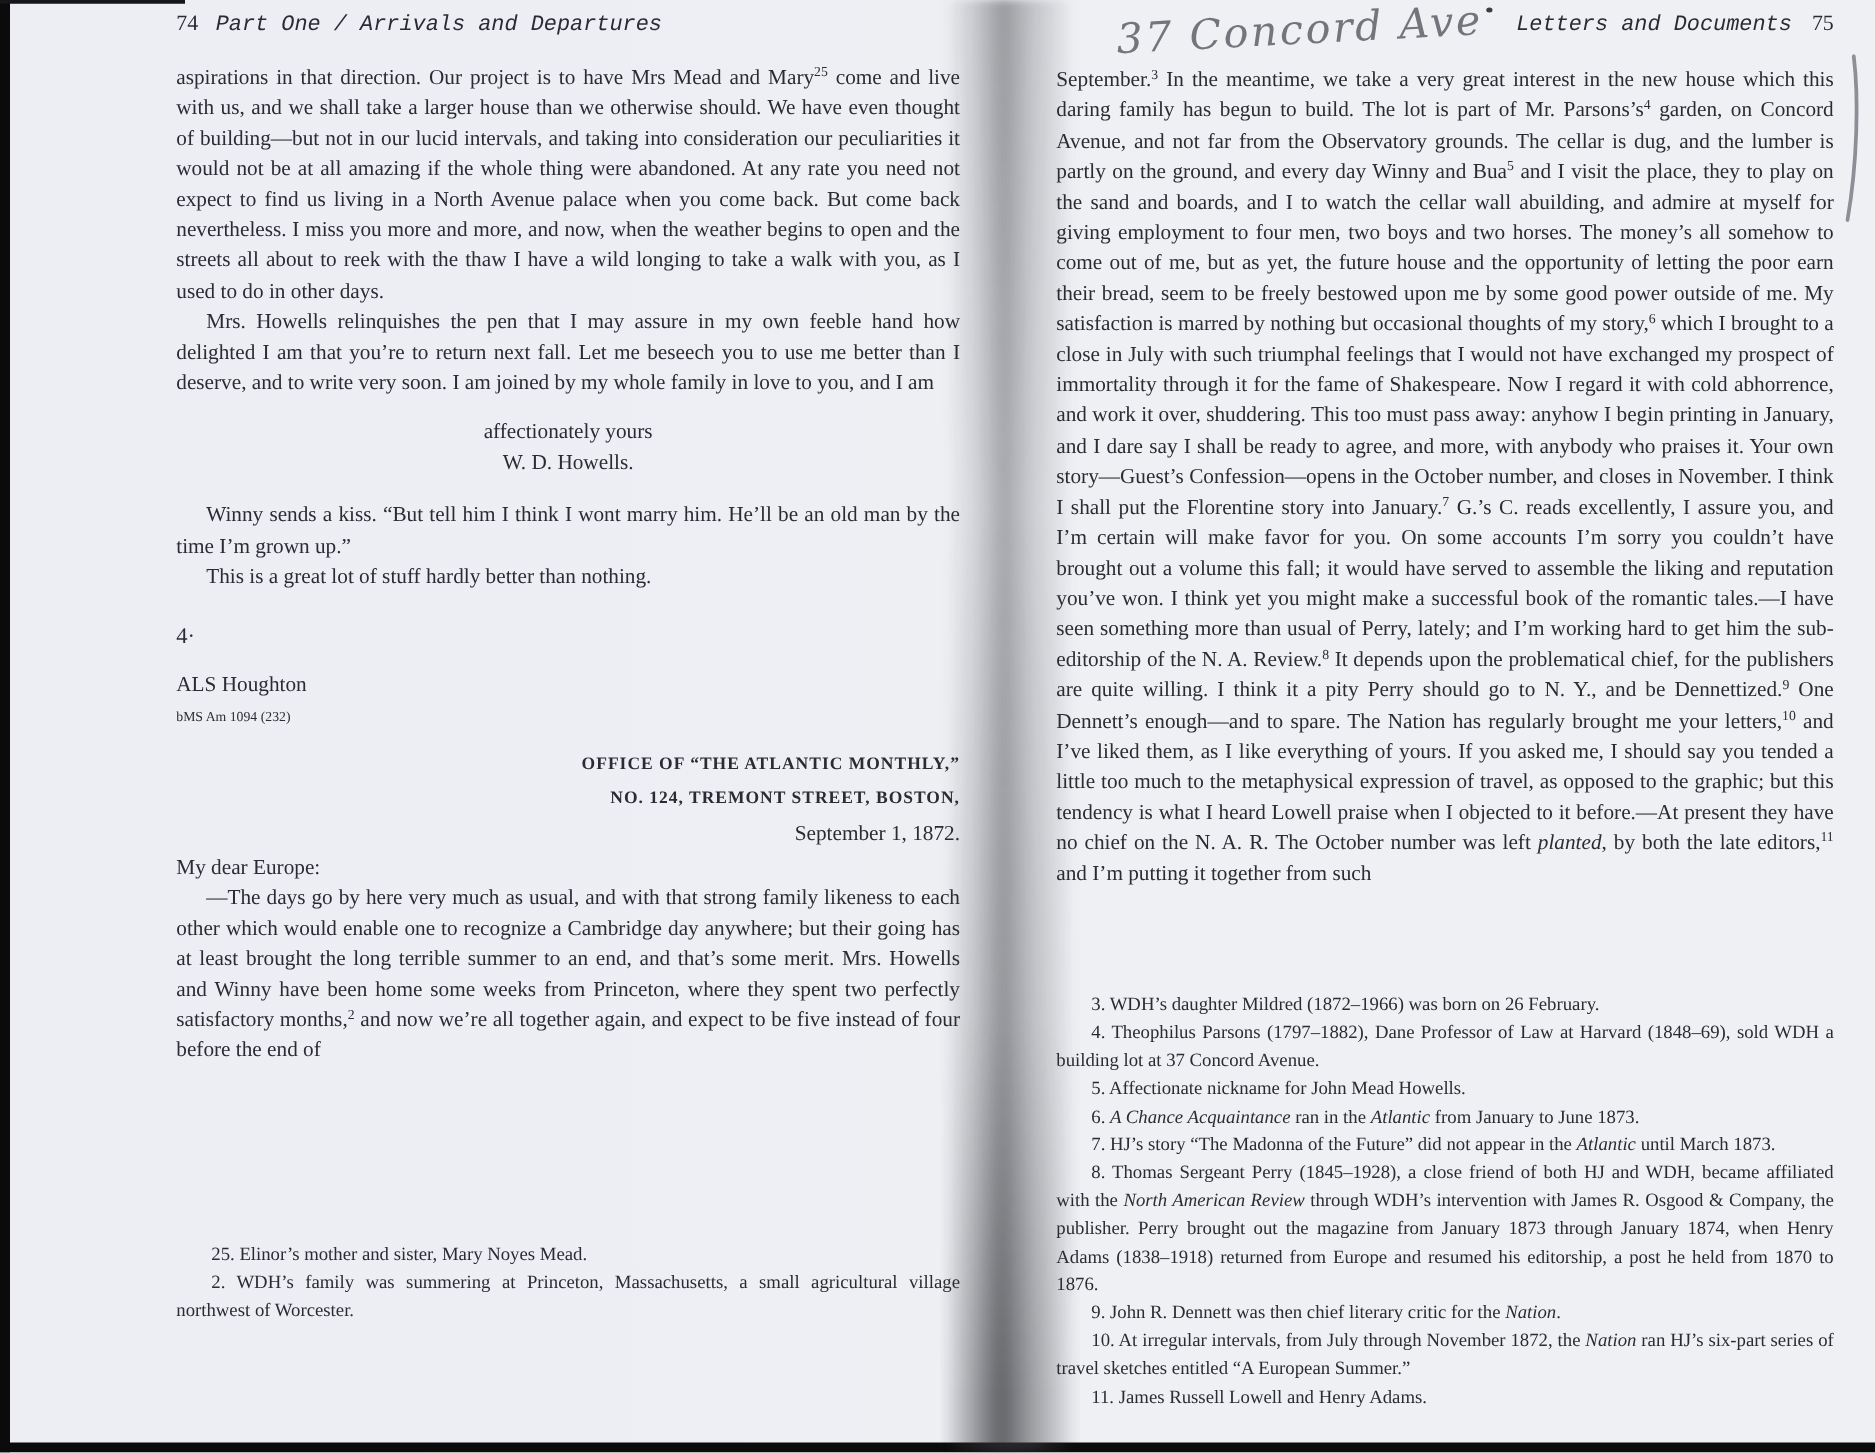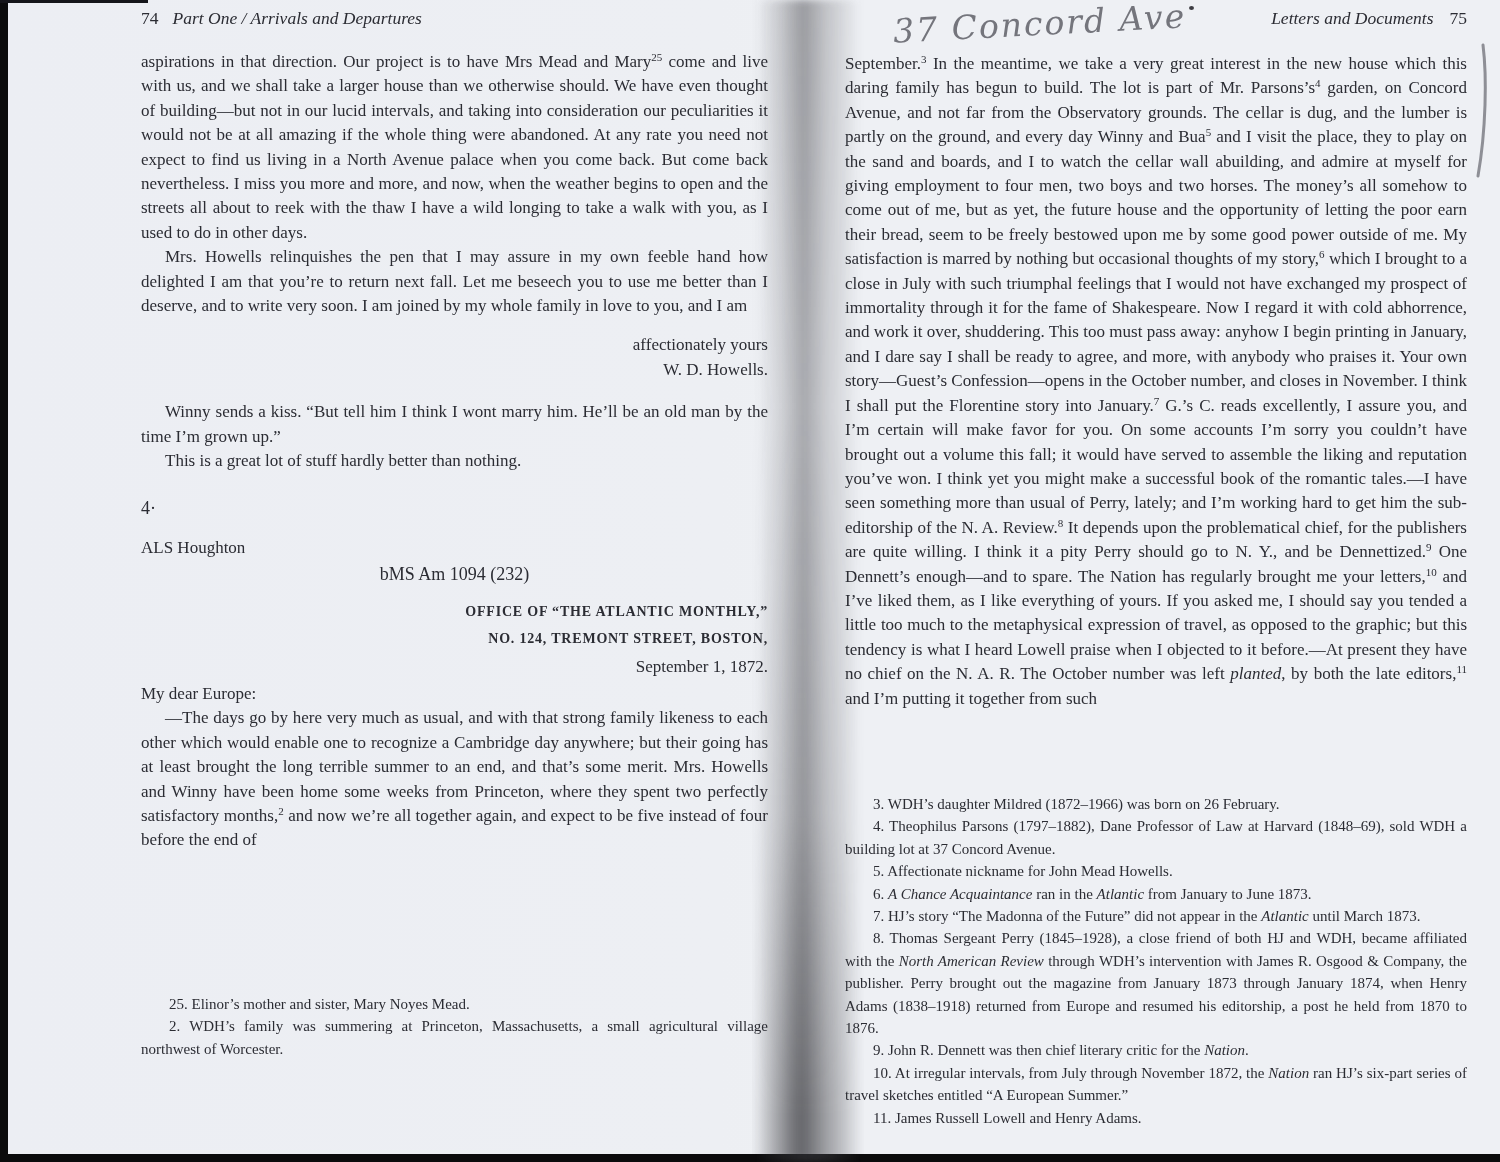--- a/index.html
+++ b/index.html
@@ -21,41 +21,41 @@
     background:linear-gradient(90deg,rgba(40,40,44,0) 0%,rgba(40,40,44,0.55) 42%,rgba(52,52,56,0.35) 62%,rgba(40,40,44,0) 100%);
     -webkit-mask-image:linear-gradient(180deg,rgba(0,0,0,0.25) 0%,rgba(0,0,0,0.05) 35%,rgba(0,0,0,0.35) 70%,#000 96%);
     mask-image:linear-gradient(180deg,rgba(0,0,0,0.25) 0%,rgba(0,0,0,0.05) 35%,rgba(0,0,0,0.35) 70%,#000 96%);
     filter:blur(4px);}
   
   .page{position:absolute;top:0;height:1162px;}
   .page-left{left:141px;width:627px;}
   .page-right{left:845px;width:622px;}
   .running-head{position:absolute;top:8px;left:0;right:0;font-size:17.5px;}
   .rh-num{font-style:normal;margin-right:14px;}
-  .rh-title{font-style:italic;}
+  .rh-title{font-style:italic;font-family:Liberation Mono, monospace;}
   .rh-right{text-align:right;}
   .rh-right .rh-num{margin-right:0;margin-left:16px;}
   .bodytext{position:absolute;left:0;right:0;font-size:17px;line-height:24.4px;text-align:justify;}
   .lp-body{top:50px;}
   .rp-body{top:52px;}
   p.para{margin:0;}
   p.indent{text-indent:24px;}
   p.noindent{text-indent:0;}
-  p.right{text-align:right;text-indent:0;}
+  p.right{text-align:center;text-indent:0;}
   p.vale{margin-top:15px;}
   p.gap{margin-top:18px;}
   sup{font-size:11px;line-height:0;vertical-align:baseline;position:relative;top:-6px;}
   i{font-style:italic;}
   
   .section-block{margin-top:22px;}
   .section-num{font-size:18px;margin:0 0 16px 0;}
   .heading-row{display:flex;justify-content:space-between;align-items:baseline;margin:0;}
   .sc{font-size:14px;letter-spacing:0.8px;}
   .scline{font-size:14px;letter-spacing:0.8px;font-weight:bold;}
-  .src-line{text-align:center;margin:2px 0 0 0;font-size:18px;}
+  .src-line{text-align:left;margin:2px 0 0 0;font-size:11px;}
   .address{margin-top:13px;}
   .address p{margin:0 0 3px 0;text-align:right;}
   .address .dateline{font-size:17px;letter-spacing:0;}
   .salutation{margin:9px 0 0 0;text-indent:0;}
   
   .footnotes{position:absolute;left:0;right:0;font-size:15px;line-height:22.4px;text-align:justify;}
   .fn-left{top:993px;}
   .fn-right{top:793px;}
   .footnotes p{margin:0;text-indent:28px;}
   

